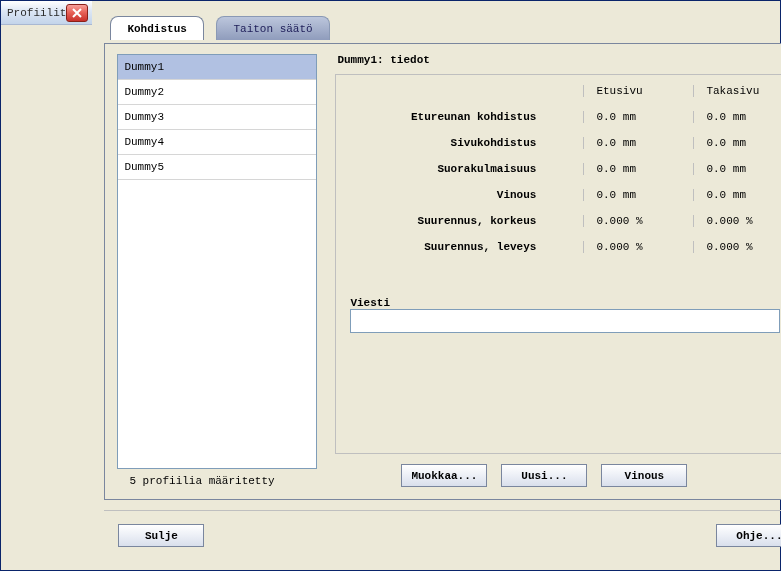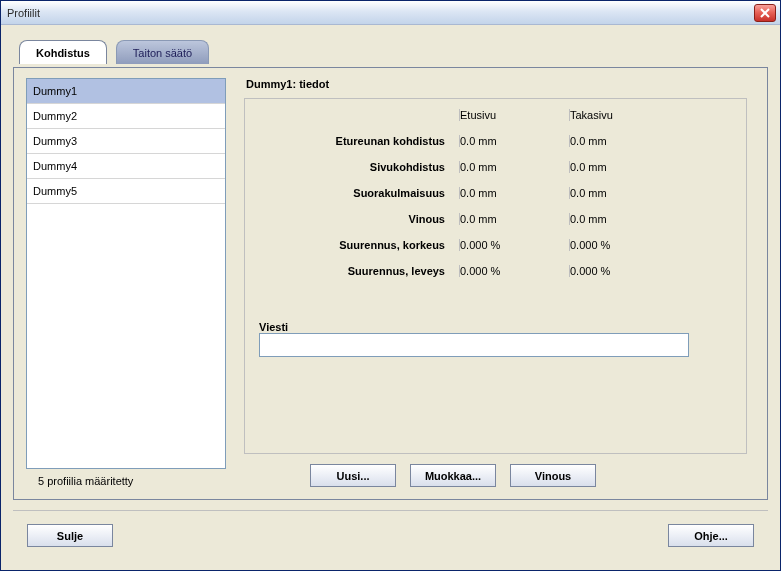--- a/index.html
+++ b/index.html
@@ -6,22 +6,23 @@
   html, body {
     margin: 0; padding: 0;
     font-family: Tahoma, Arial, sans-serif;
     font-size: 11px;
     background: #ece9d8;
   }
   .window {
     width: 781px; height: 571px;
     background: #ece9d8;
     border: 1px solid #0a246a;
-    display: flex; flex-direction: column;
-    position: relative;
+    display: flex; flex-direction: row;
+    position: relative;
+    font-family: Liberation Mono, monospace;
   }
   .titlebar {
     height: 24px;
     background: linear-gradient(to bottom, #ffffff 0%, #dce6f4 45%, #c3d4ea 100%);
     border-bottom: 1px solid #a9b8d2;
     display: flex; align-items: center;
     padding: 0 4px 0 6px;
     color: #2b2b2b;
     font-size: 11px;
   }
@@ -142,20 +143,22 @@
     text-align: right;
     padding-right: 14px;
     font-weight: bold;
     color: #000;
   }
   .grid .val {
     color: #000;
   }
   .sep-v {
     border-left: 1px solid #bfbfbf;
+    padding-left: 12px;
+    margin-left: 33px;
   }
   .msg-label {
     margin-top: 44px;
     font-weight: bold;
   }
   .msg-input {
     width: 430px;
     height: 24px;
     border: 1px solid #7f9db9;
     background: #fff;
@@ -260,22 +263,22 @@
               <div class="lbl">Suurennus, leveys</div>
               <div class="val sep-v">0.000 %</div>
               <div class="val sep-v">0.000 %</div>
             </div>
 
             <div class="msg-label">Viesti</div>
             <input class="msg-input" type="text" value="" style="">
           </div>
 
           <div class="action-row">
+            <button class="btn">Muokkaa...</button>
             <button class="btn">Uusi...</button>
-            <button class="btn">Muokkaa...</button>
             <button class="btn">Vinous</button>
           </div>
         </div>
 
       </div>
     </div>
 
     <div class="bottom-bar">
       <button class="btn">Sulje</button>
       <button class="btn">Ohje...</button>

